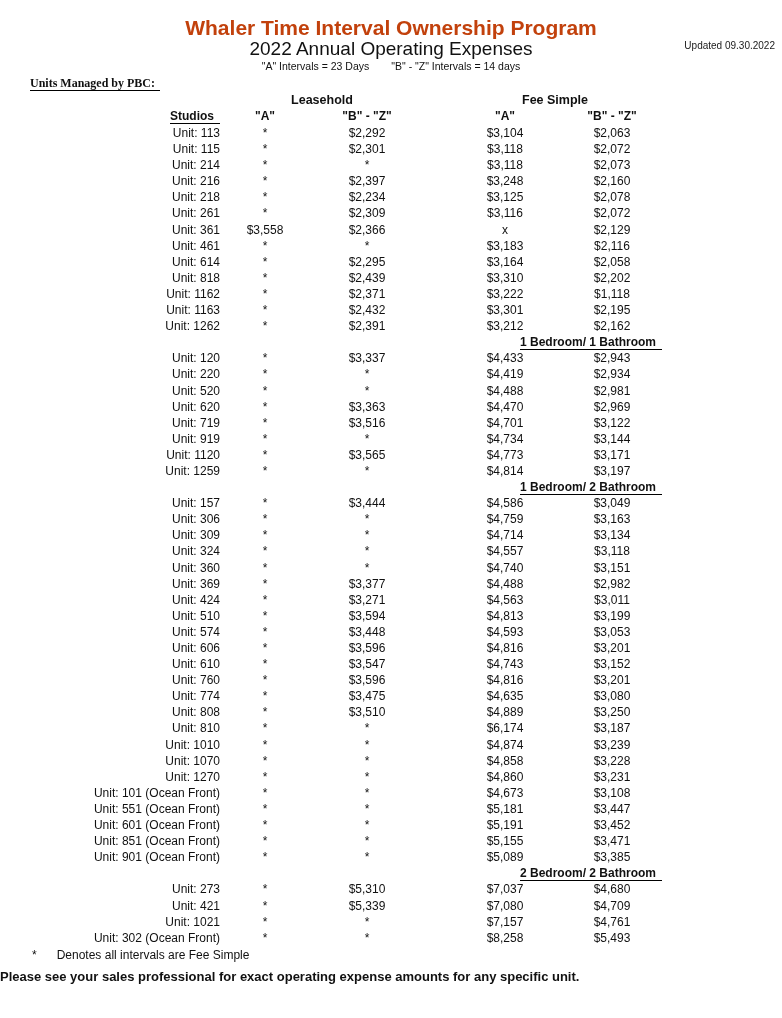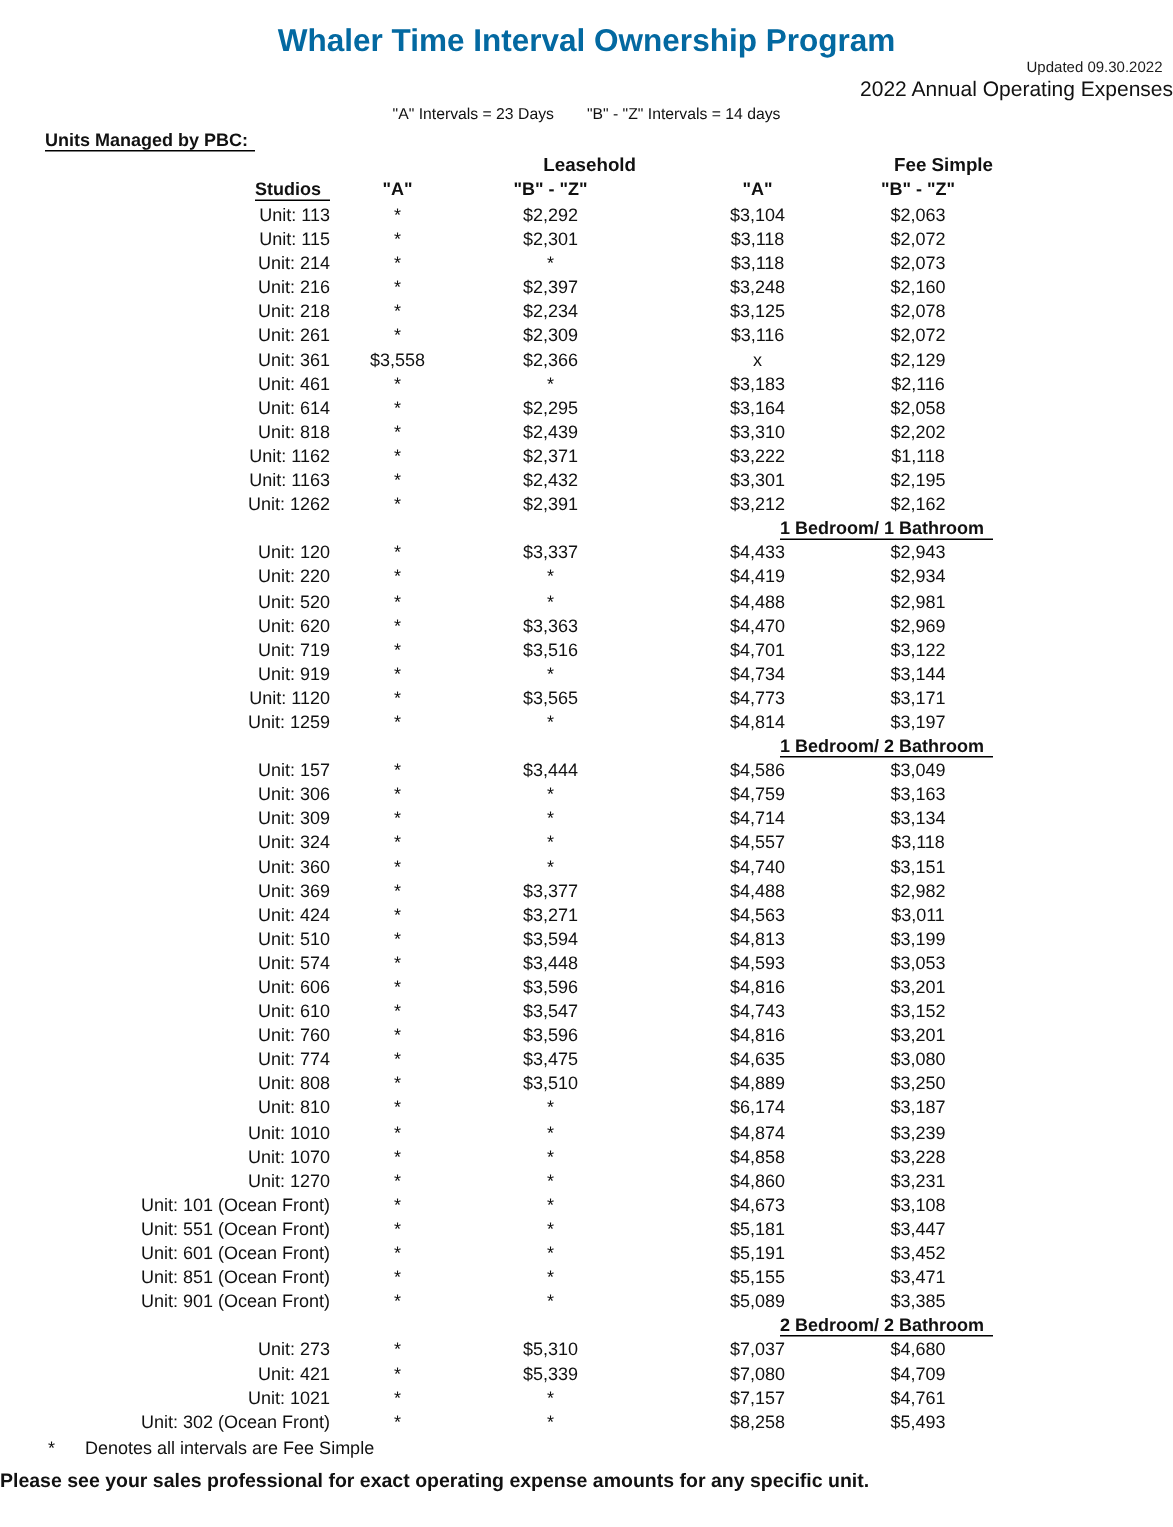--- a/index.html
+++ b/index.html
@@ -15,50 +15,50 @@
   .doc { width: 782px; height: 1018px; position: relative; }
 
   .updated {
     position: absolute; top: 24px; right: 7px;
     font-size: 10px; color: #1a1a1a;
   }
   .title {
     margin: 16px 0 0 0;
     text-align: center;
     font-size: 21px; font-weight: 700; line-height: 24px;
-    color: #0369a1;
+    color: #c2410c;
   }
   .subtitle {
-    margin-top: 10px;
-    text-align: right;
-    font-size: 14px; line-height: 18px;
+    margin-top: 0;
+    text-align: center;
+    font-size: 19px; line-height: 18px;
   }
   .note {
     margin-top: 2px;
     text-align: center;
     font-size: 10.5px; line-height: 12px;
   }
   .note-gap { display: inline-block; width: 22px; }
 
-  .managed { margin: 4px 0 0 30px; font-size: 12px; line-height: 14px; }
+  .managed { margin: 4px 0 0 30px; font-size: 12px; line-height: 14px; font-family: Liberation Serif, serif; }
   .underlined {
     font-weight: 700;
     border-bottom: 1.5px solid #000;
     padding-right: 5px;
     display: inline-block;
   }
 
   .table { margin: 2px 0 0 30px; width: 632px; }
   .row {
     display: grid;
     grid-template-columns: 190px 90px 114px 24px 114px 100px;
     align-items: baseline;
   }
   .group-row { line-height: 15px; font-size: 12.5px; }
-  .group { font-weight: 700; text-align: right; }
+  .group { font-weight: 700; text-align: center; }
   .group-lease { grid-column: 2 / 4; }
   .group-fee  { grid-column: 5 / 7; }
 
   .head-row { line-height: 17px; font-size: 12px; }
   .head-row .v { font-weight: 700; }
 
   .data-row, .section-row { line-height: 16.1px; font-size: 12px; }
   .c.unit { text-align: right; white-space: nowrap; }
   .c.indent { padding-left: 25px; }
   .c.v { text-align: center; white-space: nowrap; }

